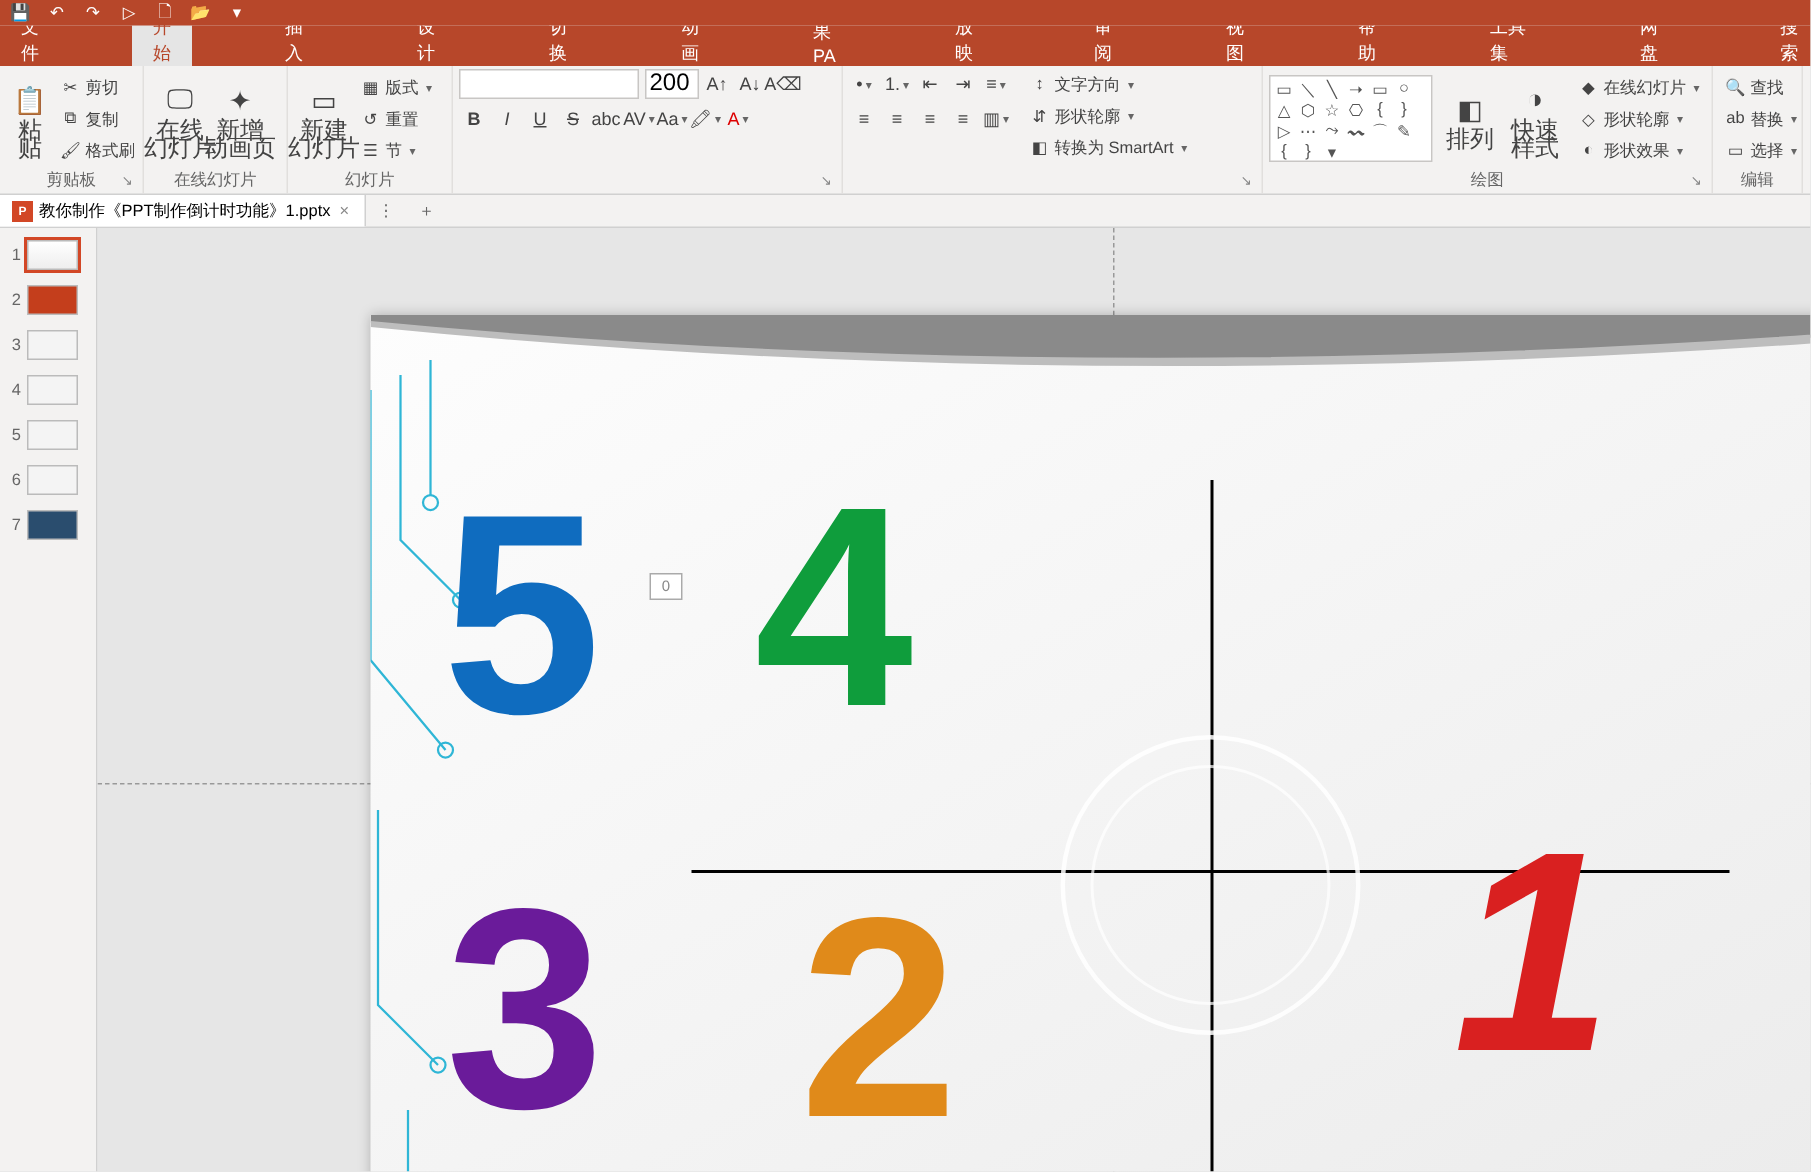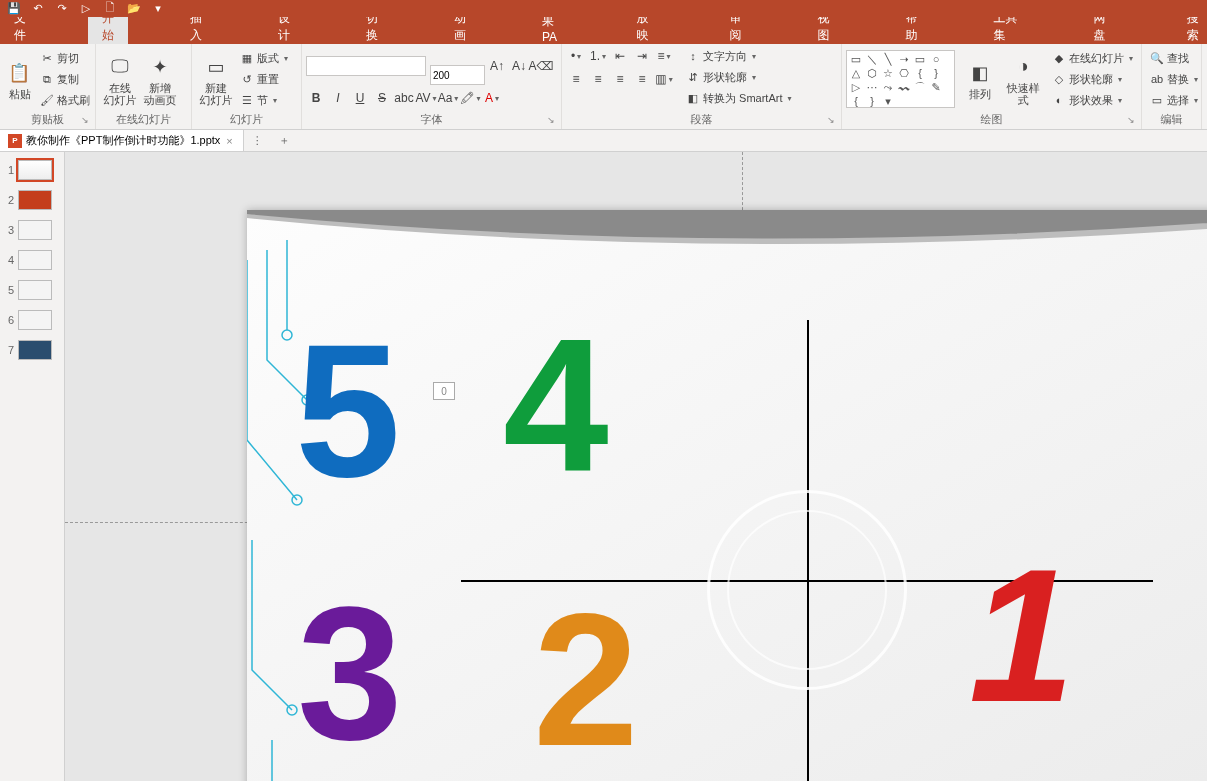--- a/index.html
+++ b/index.html
@@ -20,29 +20,29 @@
 
 
 .ribbon { height: 86px; background: #f3f2f1; border-bottom: 1px solid #d0d0d0; display: flex; font-size: 11px; color: #444; }
 .ribbon .group { border-right: 1px solid #e1dfdd; display: flex; flex-direction: column; justify-content: space-between; position: relative; }
 .ribbon .group .group-body { flex: 1; display: flex; align-items: center; padding: 2px 4px 0 4px; }
 .ribbon .group .group-label { text-align: center; font-size: 11px; color: #666; padding-bottom: 2px; position: relative; }
 .ribbon .group .launcher { position: absolute; right: 2px; bottom: 2px; width: 12px; height: 12px; font-size: 9px; color: #888; cursor: pointer; }
 
 .big-btn { display: flex; flex-direction: column; align-items: center; justify-content: center; width: 40px; padding: 2px 2px; cursor: pointer; }
 .big-btn .icon-box { width: 28px; height: 28px; display: flex; align-items: center; justify-content: center; font-size: 18px; }
-.big-btn .lbl { font-size: 11px; text-align: center; line-height: 12px; margin-top: 1px; }
+.big-btn .lbl { font-size: 16px; text-align: center; line-height: 12px; margin-top: 1px; }
 
 .stack { display: flex; flex-direction: column; gap: 1px; }
 .small-btn { display: flex; align-items: center; gap: 3px; padding: 1px 4px; cursor: pointer; height: 20px; font-size: 11px; white-space: nowrap; }
 .small-btn .mini-icon { width: 14px; height: 14px; display: inline-flex; align-items: center; justify-content: center; font-size: 11px; }
 .dd::after { content: "▾"; font-size: 8px; margin-left: 2px; color: #666; }
 
 .font-name { width: 120px; height: 20px; border: 1px solid #c8c6c4; background: #fff; font-size: 11px; padding: 0 4px; }
-.font-size { width: 55px; height: 20px; border: 1px solid #c8c6c4; background: #fff; font-size: 10px; padding: 0 2px; margin-left: 2px; margin-top: 19px; }
+.font-size { width: 36px; height: 20px; border: 1px solid #c8c6c4; background: #fff; font-size: 16px; padding: 0 2px; margin-left: 2px; }
 
 .font-group-body { display: flex; flex-direction: column; gap: 3px; padding: 4px 6px 0 6px; }
 .font-row { display: flex; align-items: center; gap: 2px; }
 .fmt-btn { width: 20px; height: 20px; display: inline-flex; align-items: center; justify-content: center; cursor: pointer; font-size: 12px; }
 
 .para-group-body { display: flex; flex-direction: column; gap: 3px; padding: 4px 6px 0 6px; }
 .para-row { display: flex; align-items: center; gap: 2px; }
 
 .shapes-gallery { width: 118px; height: 58px; border: 1px solid #c8c6c4; background: #fff; display: flex; flex-wrap: wrap; align-content: flex-start; padding: 1px; gap: 0px; overflow: hidden; }
 .shapes-gallery span { width: 16px; height: 14px; font-size: 11px; display: flex; align-items: center; justify-content: center; color: #555; cursor: pointer; }
@@ -216,21 +216,20 @@
         <span class="fmt-btn" style="font-style:italic">I</span>
         <span class="fmt-btn" style="text-decoration:underline">U</span>
         <span class="fmt-btn" style="text-decoration:line-through">S</span>
         <span class="fmt-btn">abc</span>
         <span class="fmt-btn dd">AV</span>
         <span class="fmt-btn dd">Aa</span>
         <span class="fmt-btn dd">🖍</span>
         <span class="fmt-btn dd" style="color:#d00">A</span>
       </div>
     </div>
-    <div class="group-label">字体</div>
     <div class="launcher">↘</div>
   </div>
 
   <div class="group" style="width:280px">
     <div class="para-group-body group-body" style="flex-direction:row;align-items:flex-start;gap:8px">
       <div class="stack" style="gap:3px">
         <div class="para-row">
           <span class="fmt-btn dd">•</span>
           <span class="fmt-btn dd">1.</span>
           <span class="fmt-btn">⇤</span>
@@ -253,21 +252,20 @@
         <div class="small-btn dd">
             <span class="mini-icon">⇵</span>
             <span>形状轮廓</span>
           </div>
         <div class="small-btn dd">
             <span class="mini-icon">◧</span>
             <span>转换为 SmartArt</span>
           </div>
       </div>
     </div>
-    <div class="group-label">段落</div>
     <div class="launcher">↘</div>
   </div>
 
   <div class="group" style="width:300px">
     <div class="group-body" style="gap:6px">
       <div class="shapes-gallery">
         <span>▭</span>
           <span>＼</span>
           <span>╲</span>
           <span>➝</span>

